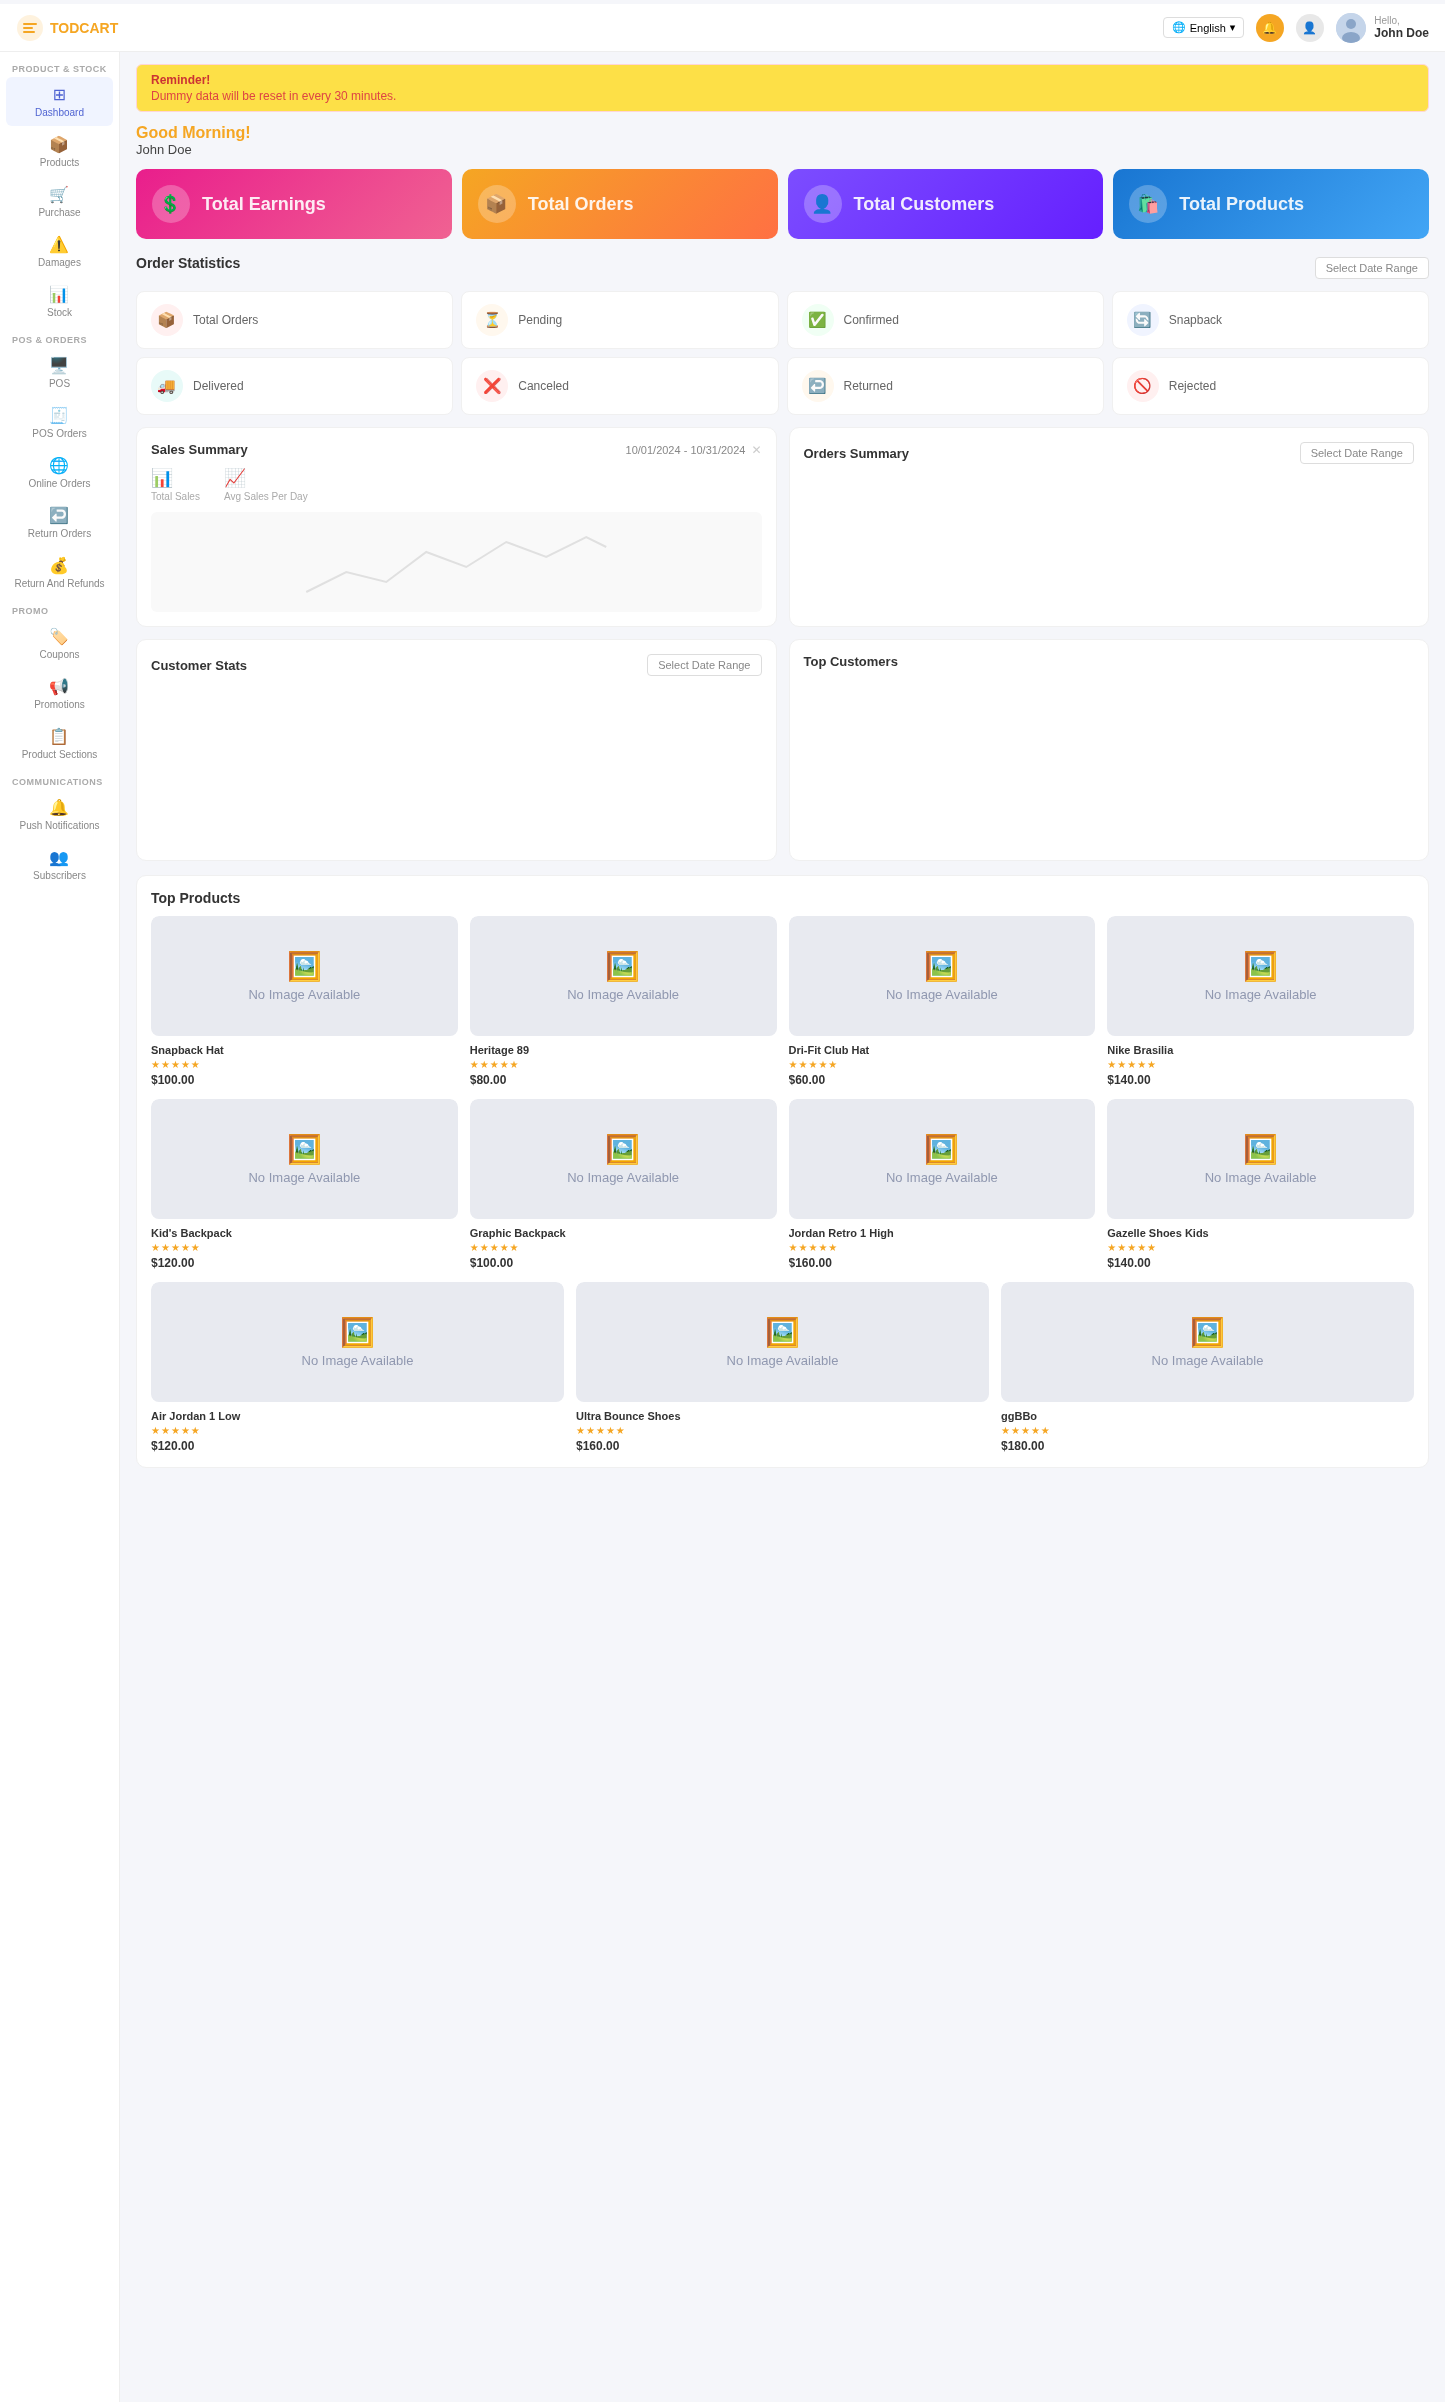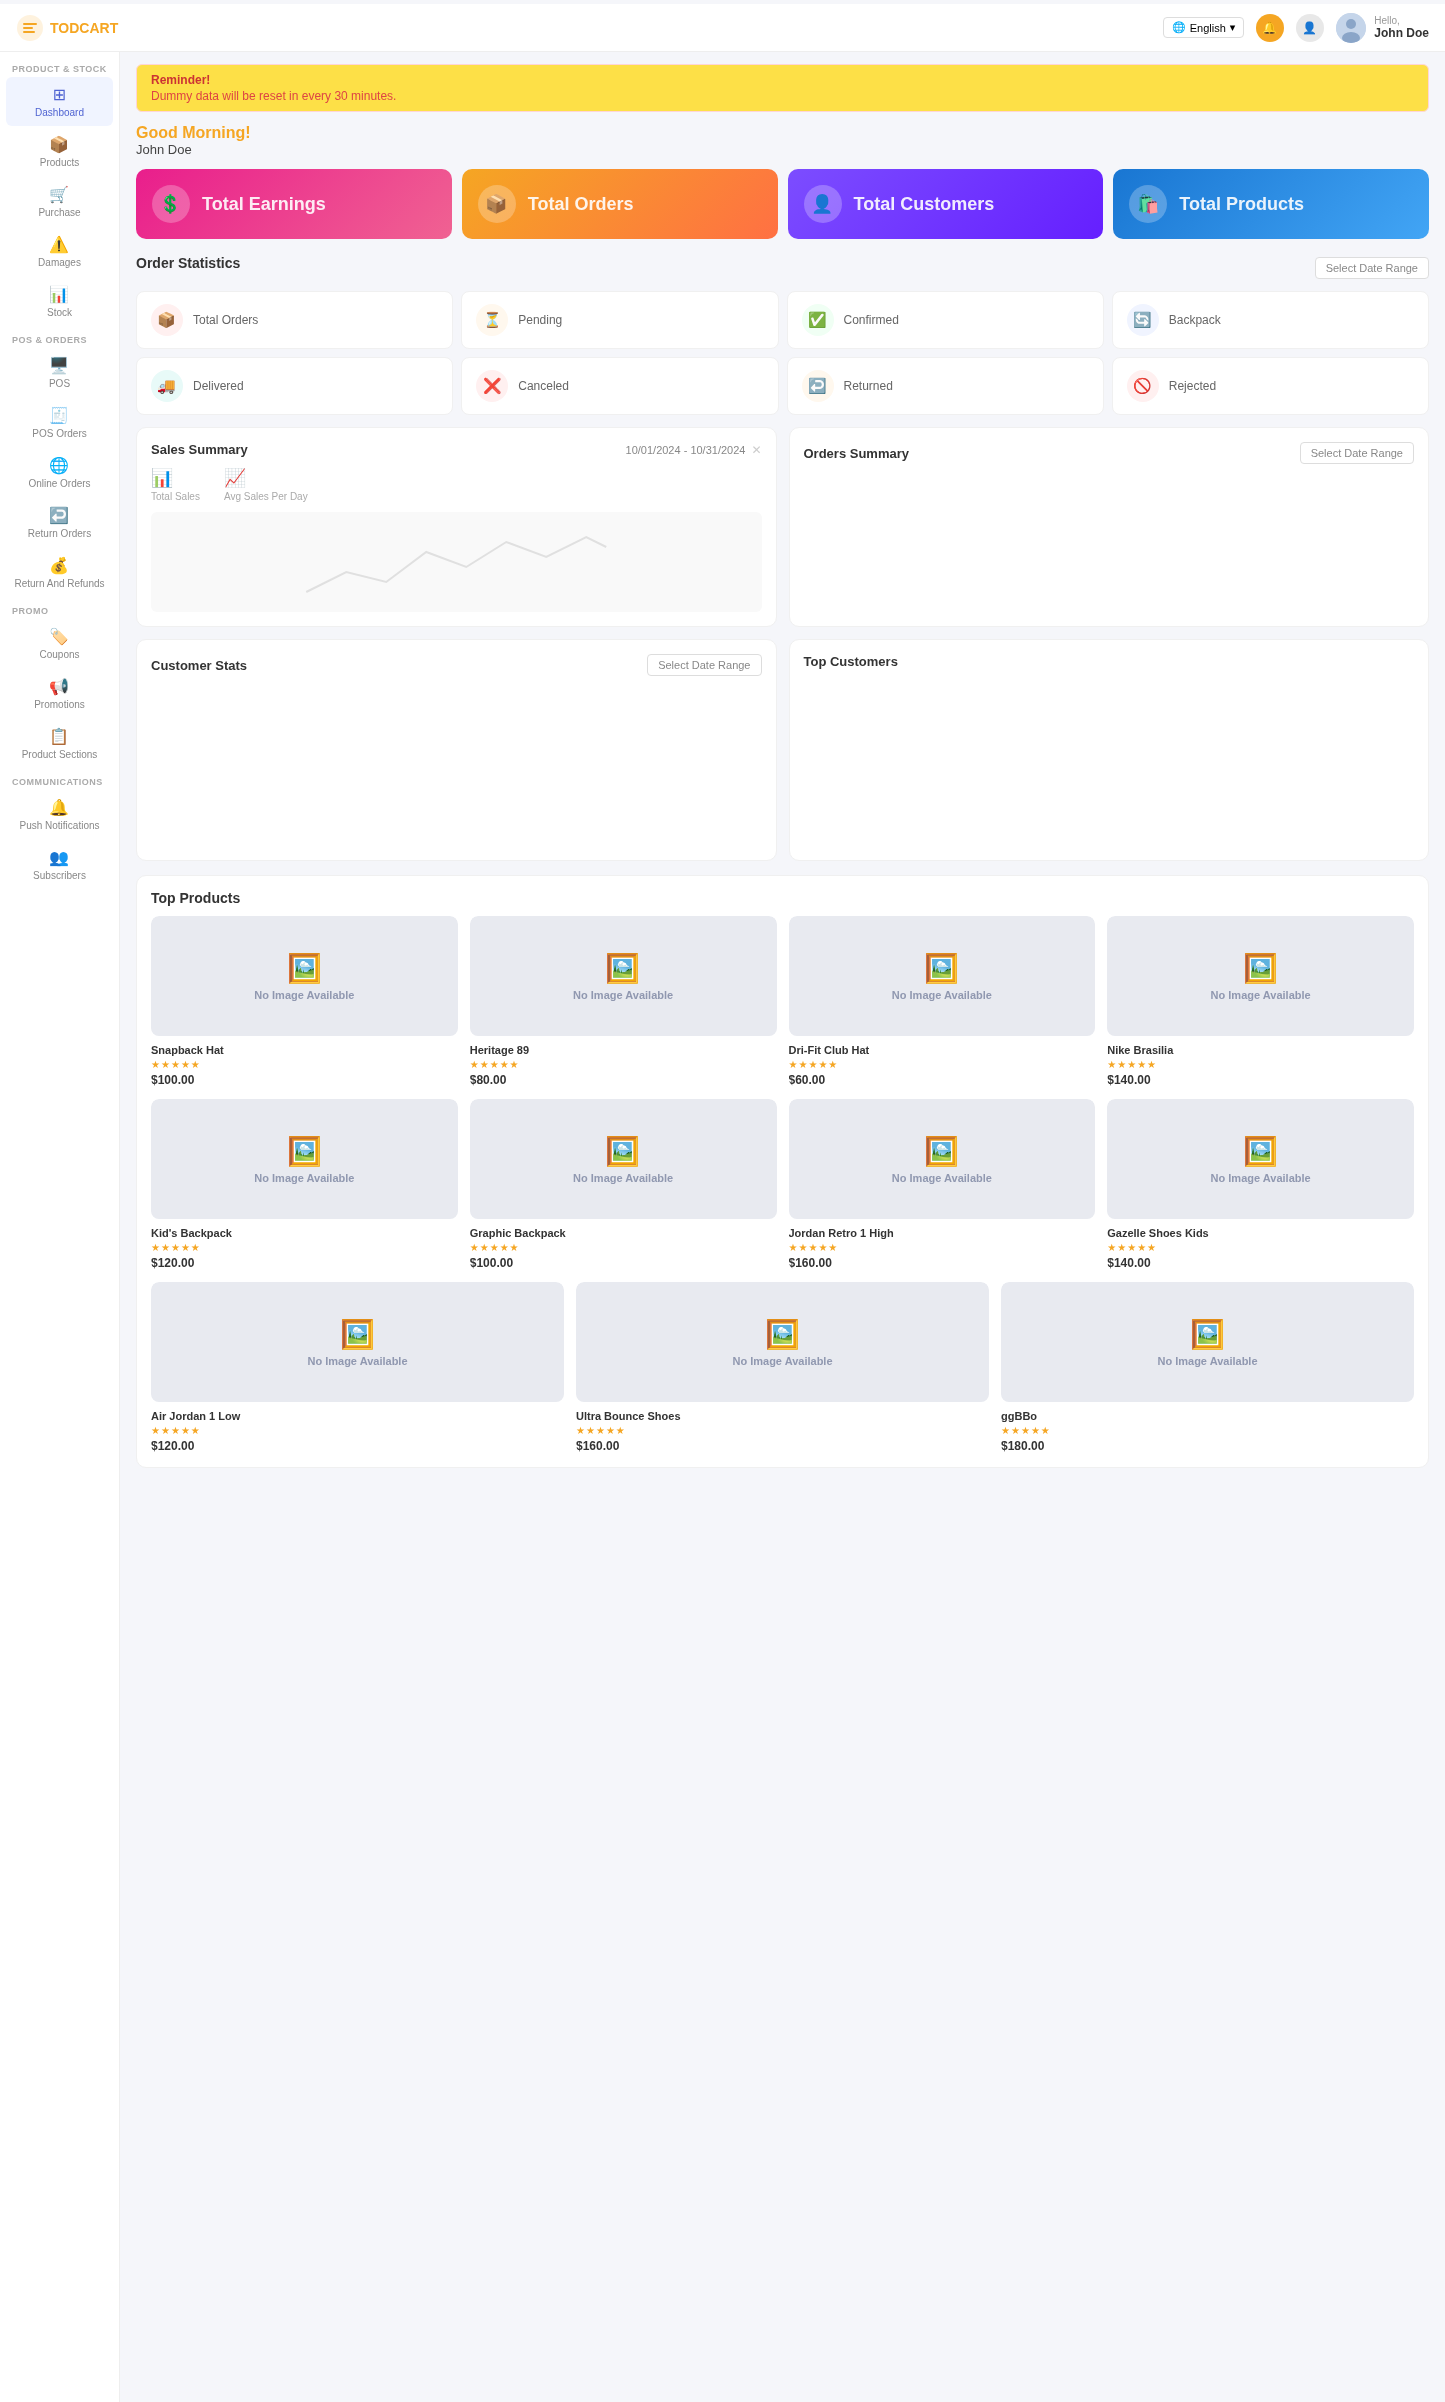--- a/index.html
+++ b/index.html
@@ -84,21 +84,21 @@
     .bar-orange { background: #f5a623; width: 60%; }
     .bar-purple { background: #9c27b0; width: 30%; }
     .bar-red { background: #f44336; width: 20%; }
 
     
     .top-products-section { background: #fff; border-radius: 10px; padding: 14px; border: 1px solid #f0f0f0; margin-top: 14px; }
     .products-grid { display: grid; grid-template-columns: repeat(4, 1fr); gap: 12px; margin-top: 10px; }
     .product-card { border-radius: 8px; overflow: hidden; }
     .product-image { background: #e8eaf0; height: 120px; display: flex; flex-direction: column; align-items: center; justify-content: center; color: #9098b0; border-radius: 8px; margin-bottom: 8px; }
     .product-img-icon { font-size: 28px; margin-bottom: 4px; }
-    .no-image-text { font-size: 11px; color: #9098b0; font-weight: 700; }
+    .no-image-text { font-size: 13px; color: #9098b0; font-weight: 400; }
     .product-name { font-size: 11px; font-weight: 600; color: #333; margin-bottom: 3px; }
     .product-stars { color: #f5a623; font-size: 10px; margin-bottom: 3px; letter-spacing: 1px; }
     .product-price { font-size: 12px; font-weight: 700; color: #333; }
 
     .products-grid-3 { display: grid; grid-template-columns: repeat(3, 1fr); gap: 12px; margin-top: 10px; }
   </style>
 </head>
 <body>
 
 <div class="app-wrapper">
@@ -256,21 +256,21 @@
         </div>
         <div class="stat-card">
           <div class="stat-card-icon stat-icon-green">✅</div>
           <div>
             <div class="stat-card-label">Confirmed</div>
           </div>
         </div>
         <div class="stat-card">
           <div class="stat-card-icon stat-icon-blue">🔄</div>
           <div>
-            <div class="stat-card-label">Backpack</div>
+            <div class="stat-card-label">Snapback</div>
           </div>
         </div>
         <div class="stat-card">
           <div class="stat-card-icon stat-icon-teal">🚚</div>
           <div>
             <div class="stat-card-label">Delivered</div>
           </div>
         </div>
         <div class="stat-card">
           <div class="stat-card-icon stat-icon-red">❌</div>

